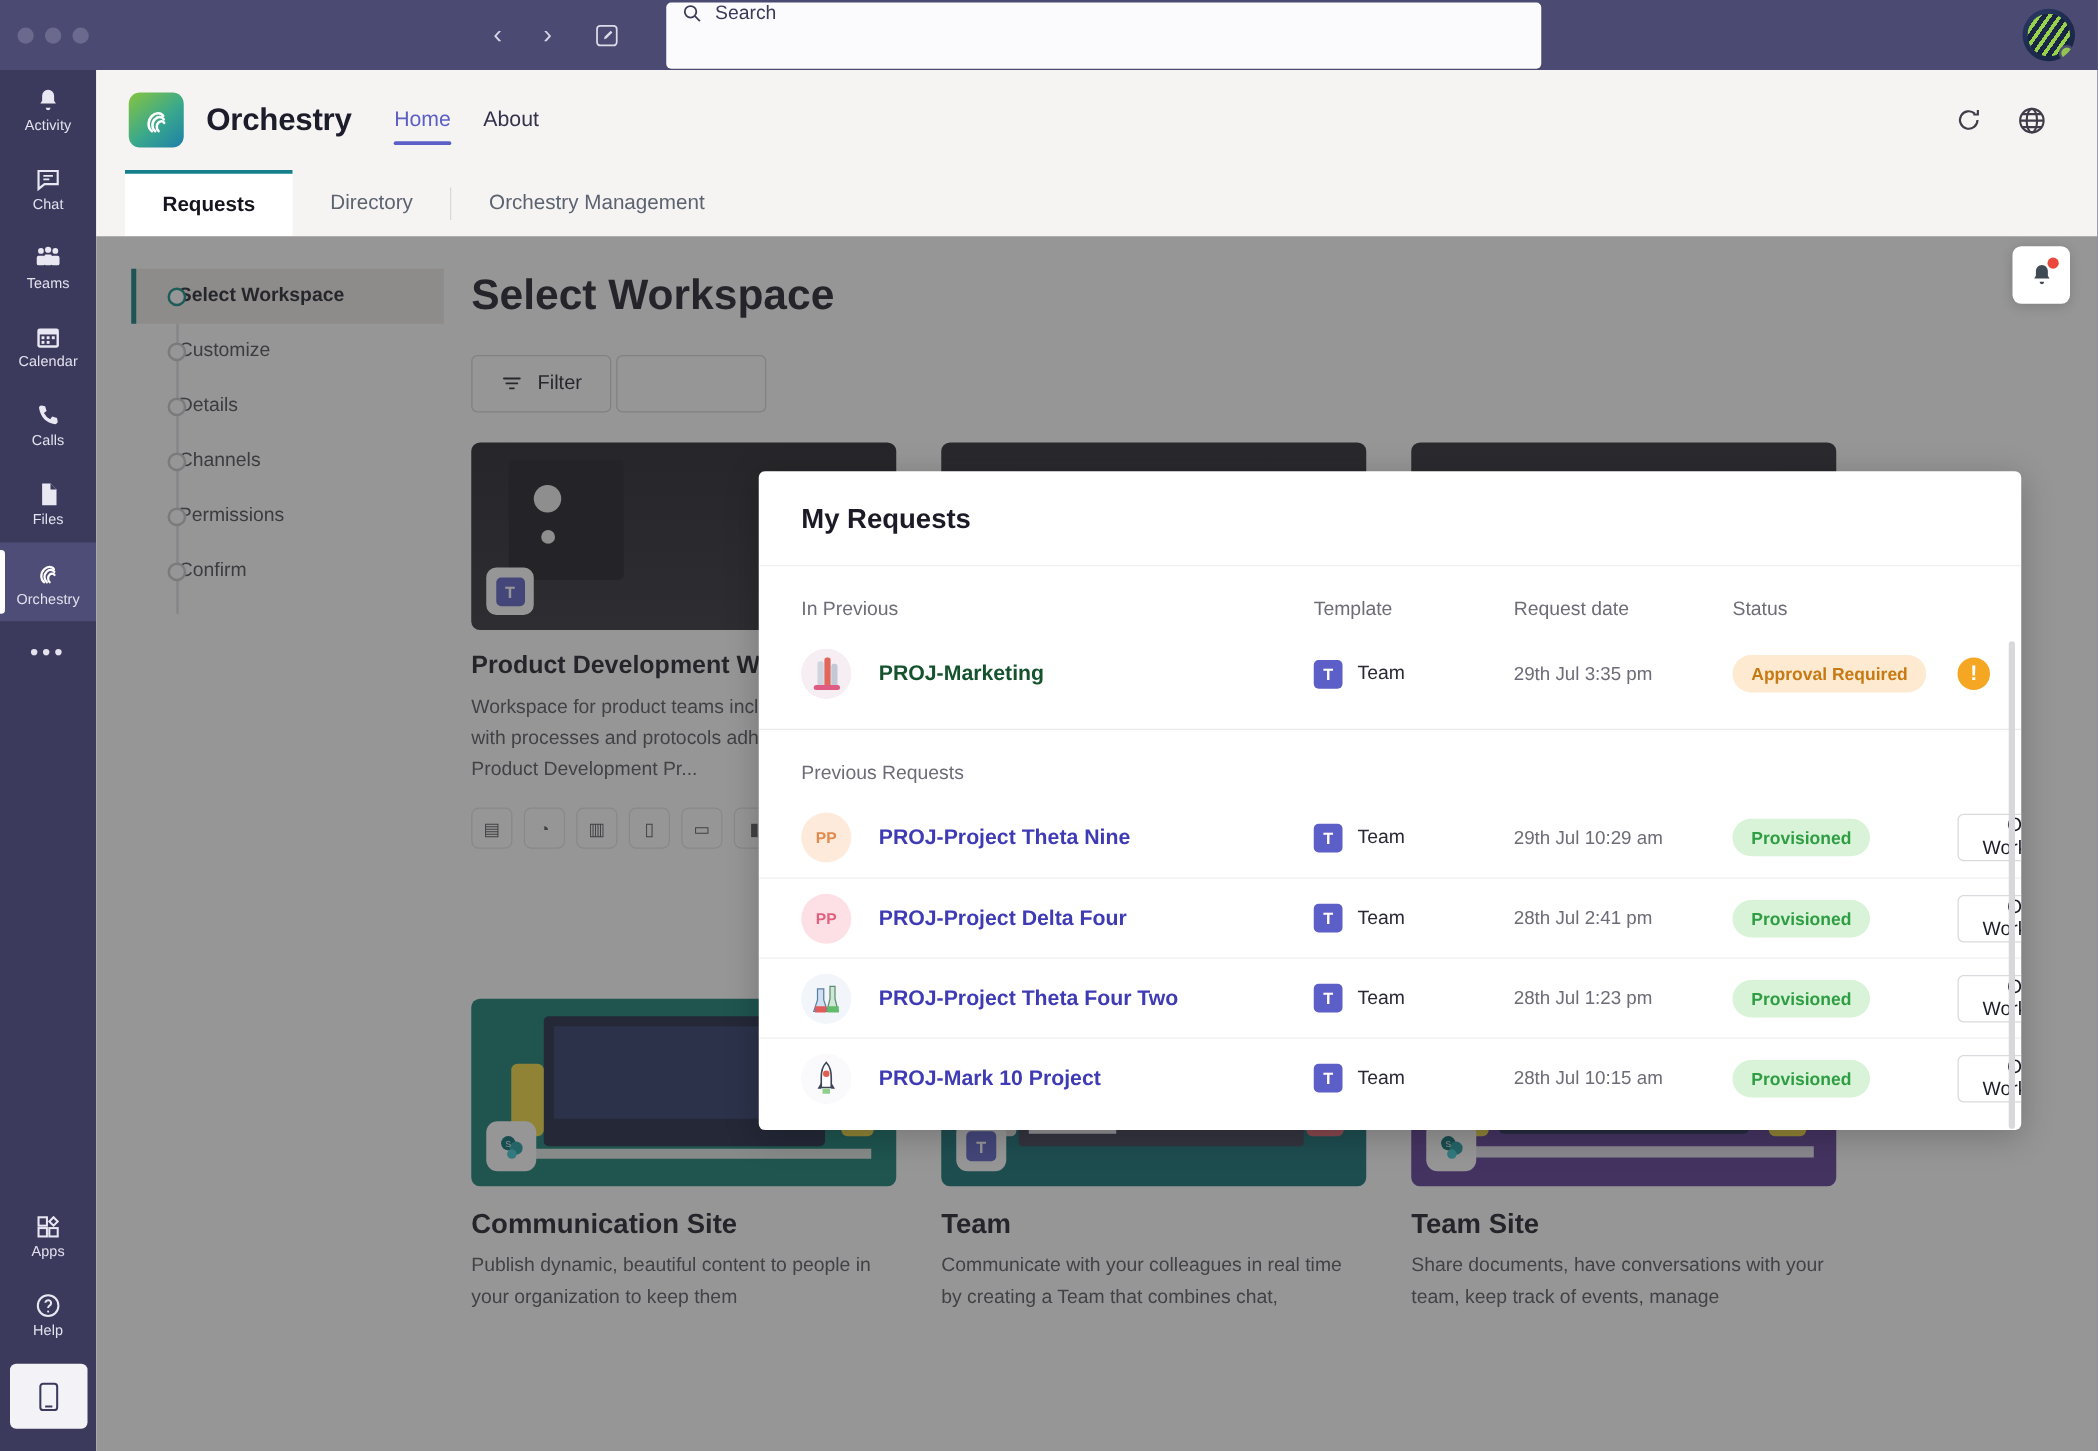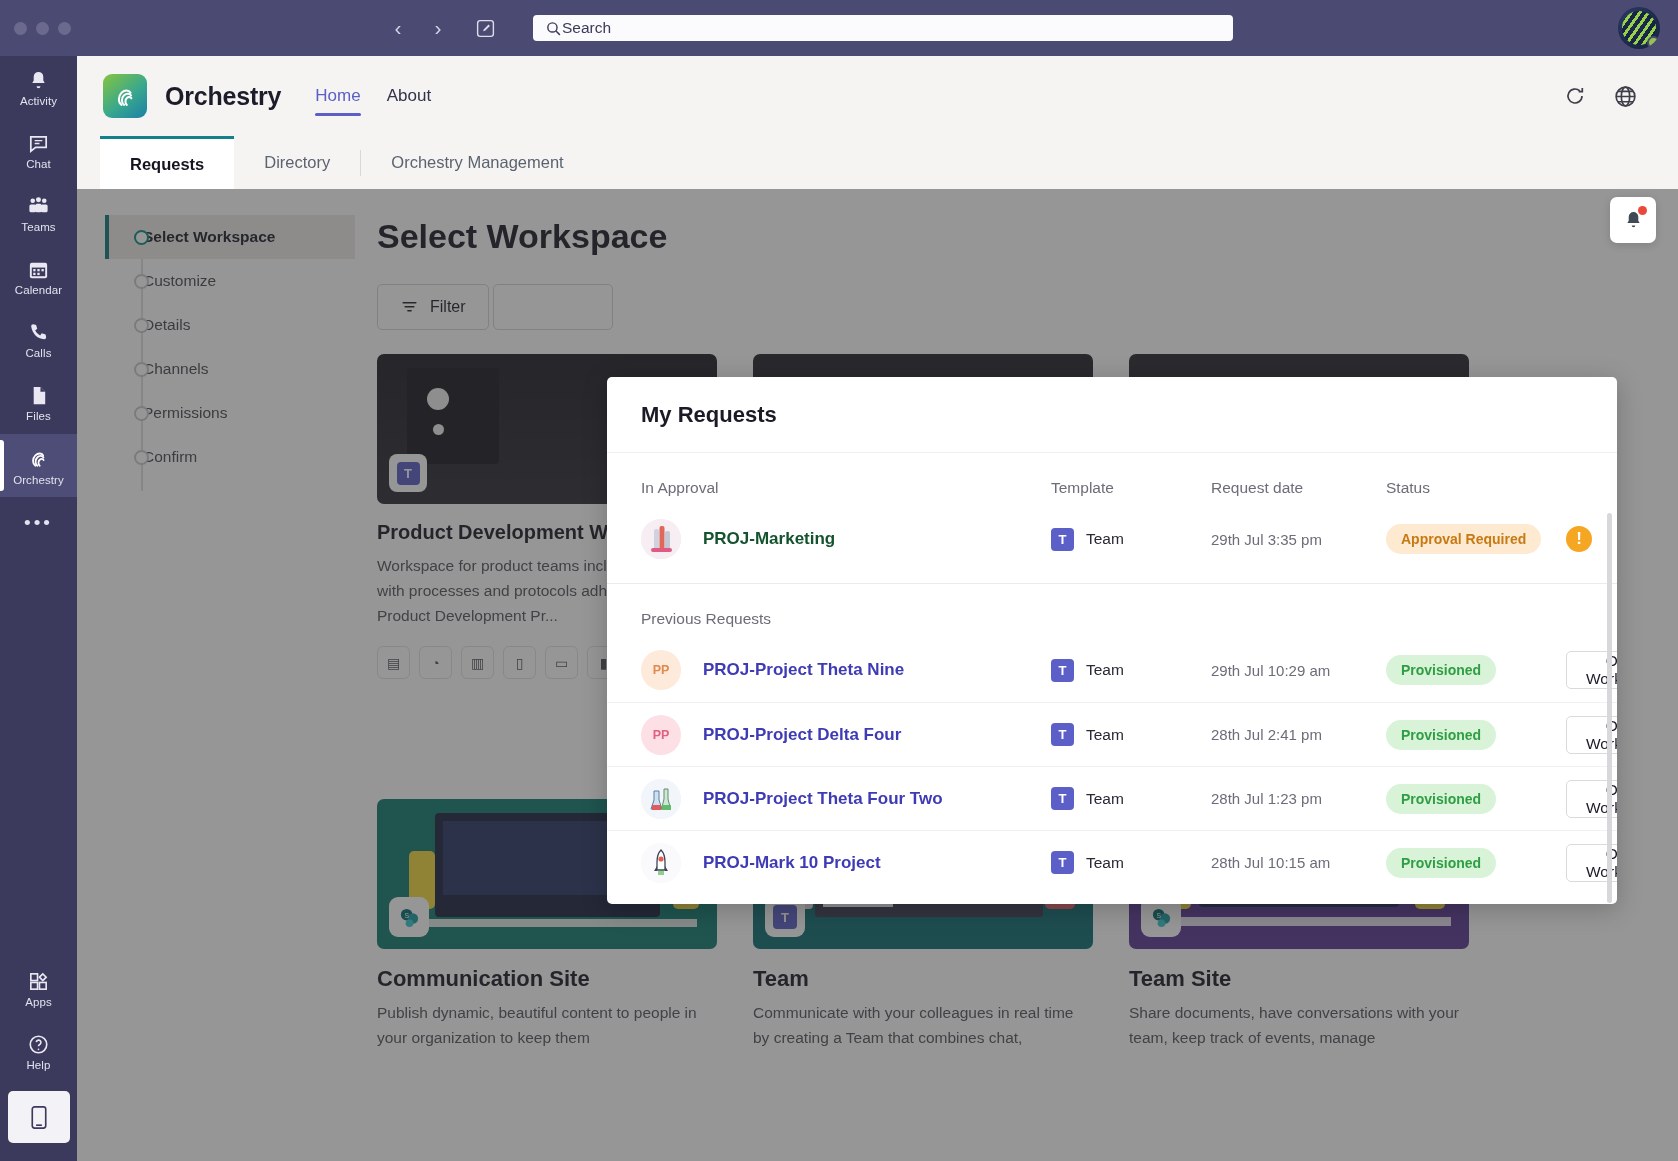--- a/index.html
+++ b/index.html
@@ -18,22 +18,22 @@
   }
   .traffic { display: flex; gap: 9px; margin-left: 14px; }
   .traffic span { width: 13px; height: 13px; border-radius: 50%; background: #6b6a8e; display: block; }
 
   .navbtns { display: flex; align-items: center; gap: 6px; margin-left: 310px; color: #cfcee0; }
   .navbtn { width: 34px; height: 34px; display: flex; align-items: center; justify-content: center;
             font-size: 21px; color: #d6d5e6; cursor: pointer; }
   .compose { width: 36px; height: 34px; display: flex; align-items: center; justify-content: center; margin-left: 6px; }
 
   .searchbar {
-    width: 700px; height: 26px; background: #fbfbfd; border-radius: 4px;
-    margin-left: 30px; display: flex; align-items: center; padding: 0 12px; 
+    width: 700px; height: 53px; background: #fbfbfd; border-radius: 4px;
+    margin-left: 30px; display: flex; padding: 0 12px; gap: 10px;
   }
   .searchbar .ph { color: #3b3a58; font-size: 15.5px; }
 
   .avatar-top {
     position: absolute; right: 18px; top: 7px; width: 42px; height: 42px; border-radius: 50%;
     background: radial-gradient(circle at 35% 30%, #2e3b6b 0%, #1d2a4d 60%, #11203a 100%);
     overflow: hidden; border: 0;
   }
   .avatar-top .swirl {
     position: absolute; inset: 4px; border-radius: 50%;
@@ -559,21 +559,21 @@
       </div>
 
       <div class="modal">
         <div class="modal-head">
           <div class="modal-title">My Requests</div>
         </div>
 
         <div class="modal-scroll">
 
           <div class="sec-head">
-            <span>In Approval</span>
+            <span>In Previous</span>
             <span>Template</span>
             <span>Request date</span>
             <span>Status</span>
             <span></span>
           </div>
 
           <div class="req-row">
             <div class="req-name">
               <div class="req-ava" style="background:#f3e6ef">
                 <svg width="40" height="40" viewBox="0 0 40 40">

